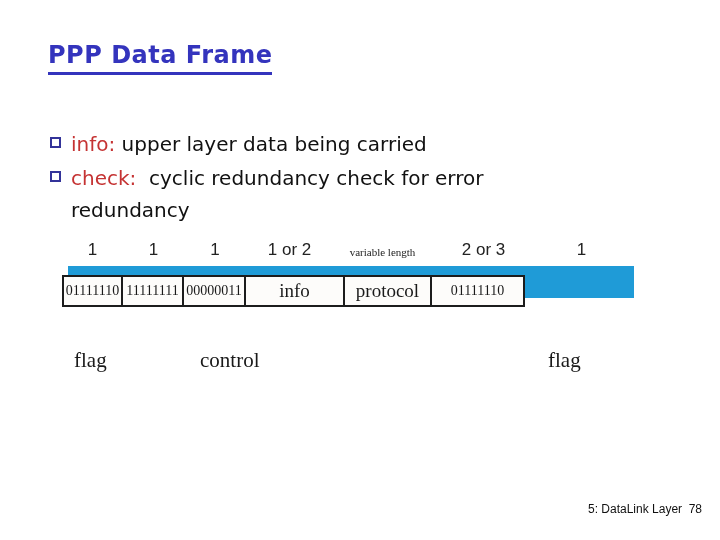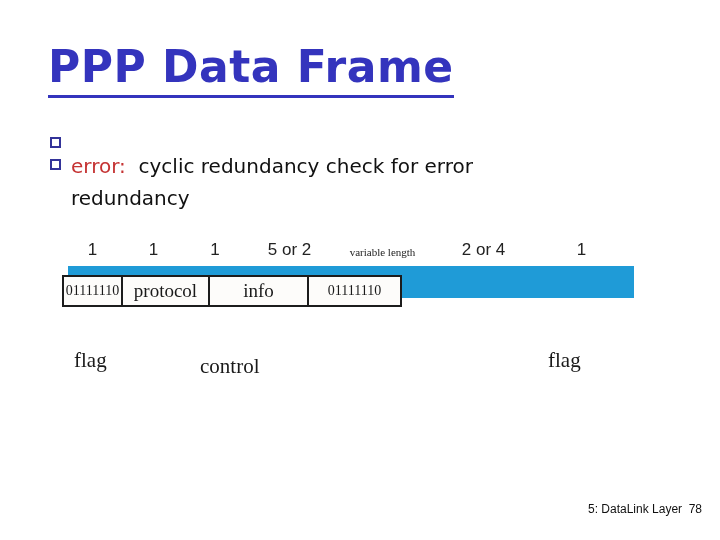--- a/index.html
+++ b/index.html
@@ -9,21 +9,21 @@
     width:720px; height:540px;
     background:#ffffff;
     overflow:hidden;
     font-family:"DejaVu Sans", sans-serif;
     margin:0 auto;
   }
 
   
   .title {
     position:absolute; left:48px; top:42px;
-    font-size:44px; line-height:1.15;
+    font-size:24px; line-height:1.15;
     color:#3434bd;
     border-bottom:3px solid #3434bd;
     padding-bottom:2px;
     letter-spacing:0.5px;
     display:inline-block;
   }
 
   
   .bullets { position:absolute; left:48px; top:128px; width:510px; }
   .bullet-item { display:flex; align-items:flex-start; margin-bottom:2px; }
@@ -77,21 +77,21 @@
   .fbox.bin { font-size:14px; letter-spacing:0; }
 
   .labels-row {
     position:relative; height:60px;
     font-family:"Liberation Serif", serif;
     font-size:21px; color:#1a1a1a;margin-top:35px;
   }
   .lab { position:absolute; white-space:nowrap; }
   .lab-flag-left  { left:12px;  top:6px; }
   .lab-address    { left:66px;  top:29px; }
-  .lab-control    { left:138px; top:12px; }
+  .lab-control    { left:138px; top:6px; }
   .lab-flag-right { left:486px; top:6px; }
 
   
   .footer-section, .page-number {
     position:absolute; top:502px;
     font-family:"Liberation Sans", sans-serif;
     font-size:12px; color:#111111;margin-left:48px;
   }
   .footer-section { left:540px; }
   .page-number { right:18px; }
@@ -99,45 +99,48 @@
 </head>
 <body>
 
 <div class="slide">
 
   <h1 class="title">PPP Data Frame</h1>
 
   <div class="bullets">
     <div class="bullet-item">
       <span class="bullet-square"></span>
+      <span class="bullet-text"><span class="term">info:</span><span> upper layer data being carried</span></span>
     </div>
     <div class="bullet-item">
       <span class="bullet-square"></span>
-      <span class="bullet-text"><span class="term">error:</span><span>  cyclic redundancy check for error redundancy</span></span>
+      <span class="bullet-text"><span class="term">check:</span><span>  cyclic redundancy check for error redundancy</span></span>
     </div>
   </div>
 
   <div class="diagram">
 
     <div class="sizes-row">
       <div class="size-cell c0">1</div>
       <div class="size-cell c1">1</div>
       <div class="size-cell c2">1</div>
-      <div class="size-cell c3">5 or 2</div>
+      <div class="size-cell c3">1 or 2</div>
       <div class="size-cell c4 var">variable length</div>
-      <div class="size-cell c5">2 or 4</div>
+      <div class="size-cell c5">2 or 3</div>
       <div class="size-cell c6">1</div>
     </div>
 
     <div class="box-row">
       <div class="blue-shadow"></div>
       <div class="boxes">
         <div class="fbox bin c0">01111110</div>
+        <div class="fbox bin c1">11111111</div>
+        <div class="fbox bin c2">00000011</div>
+        <div class="fbox c4">info</div>
         <div class="fbox c3">protocol</div>
-        <div class="fbox c4">info</div>
         <div class="fbox bin c6">01111110</div>
       </div>
     </div>
 
     <div class="labels-row">
       <span class="lab lab-flag-left">flag</span>
       <span class="lab lab-control">control</span>
       <span class="lab lab-flag-right">flag</span>
     </div>
 

